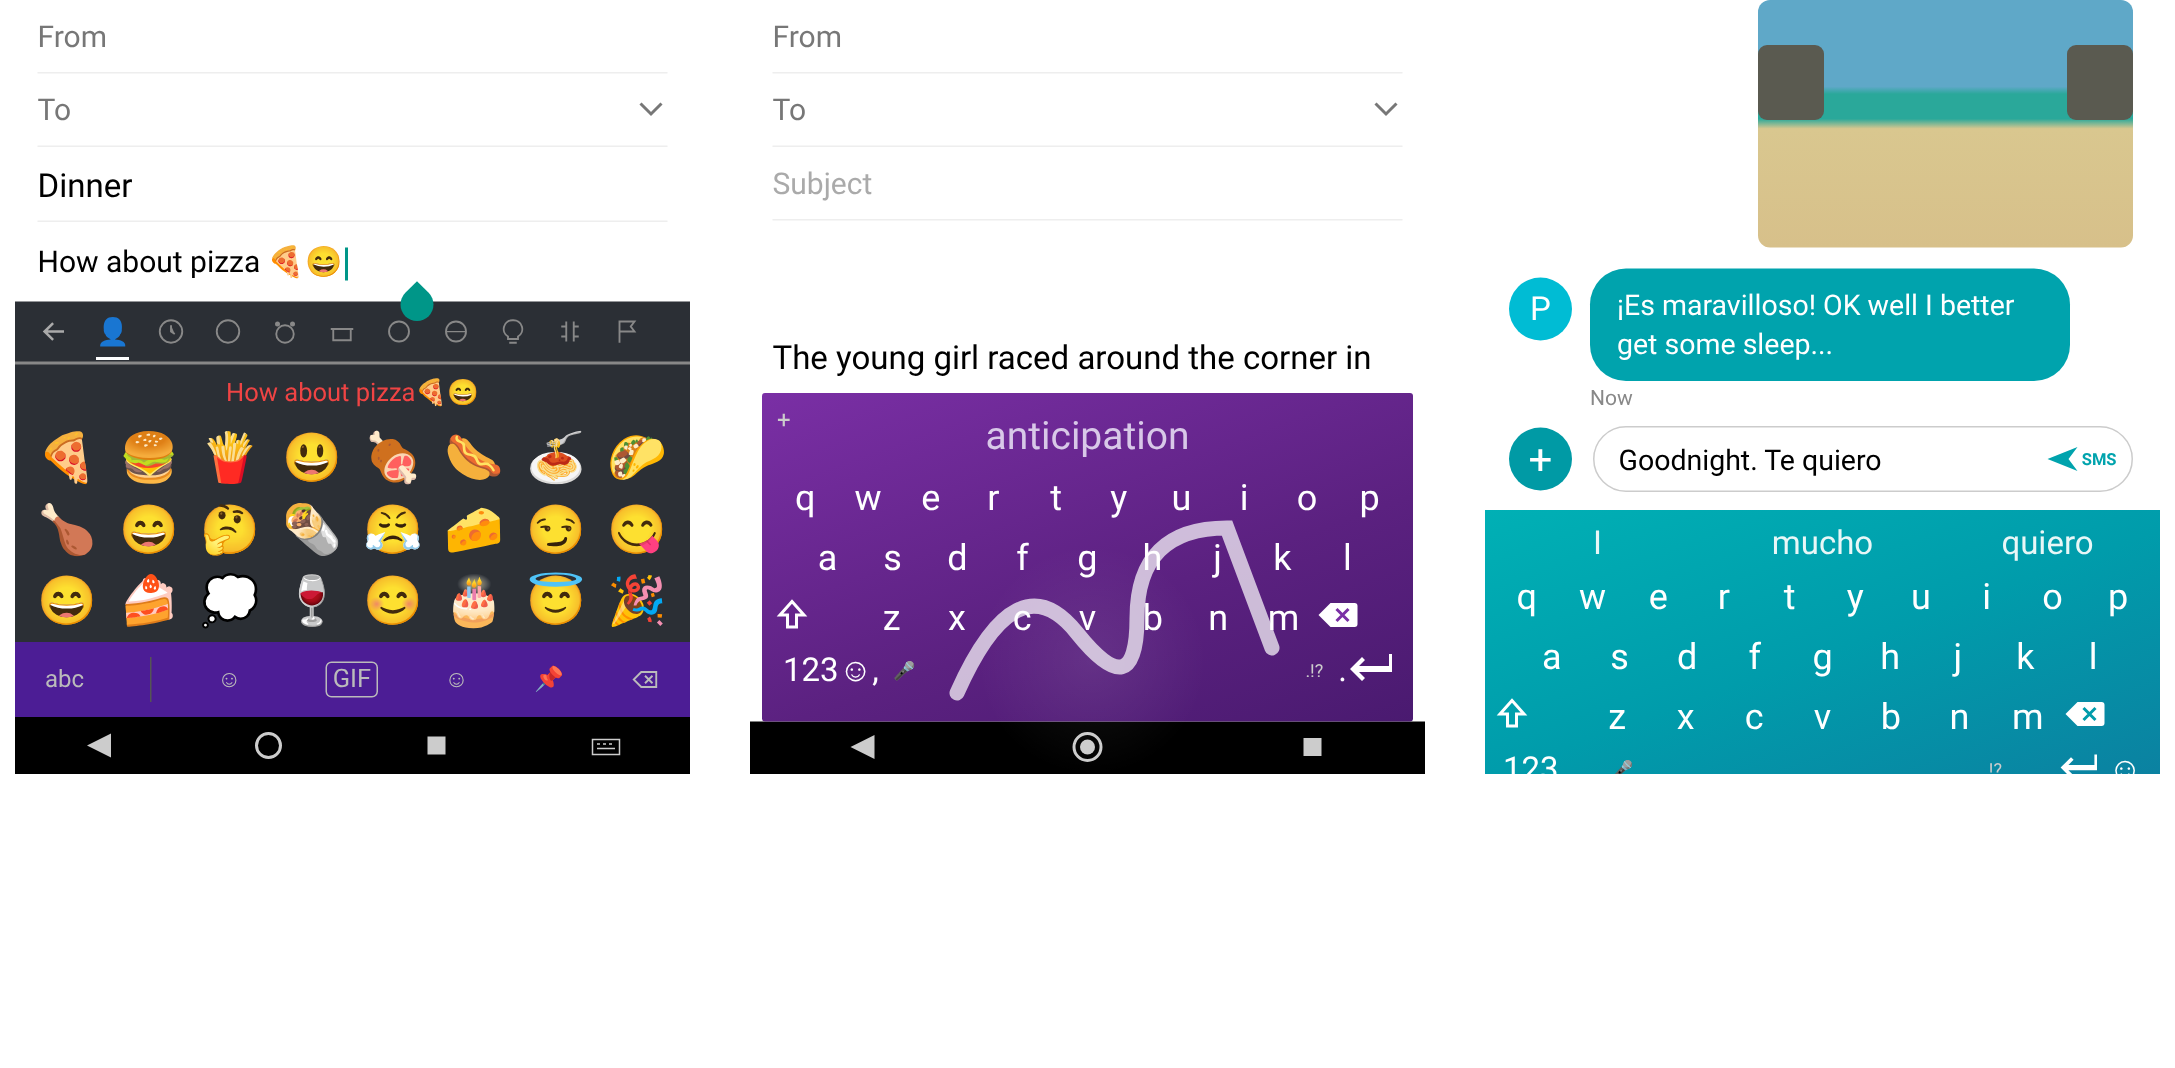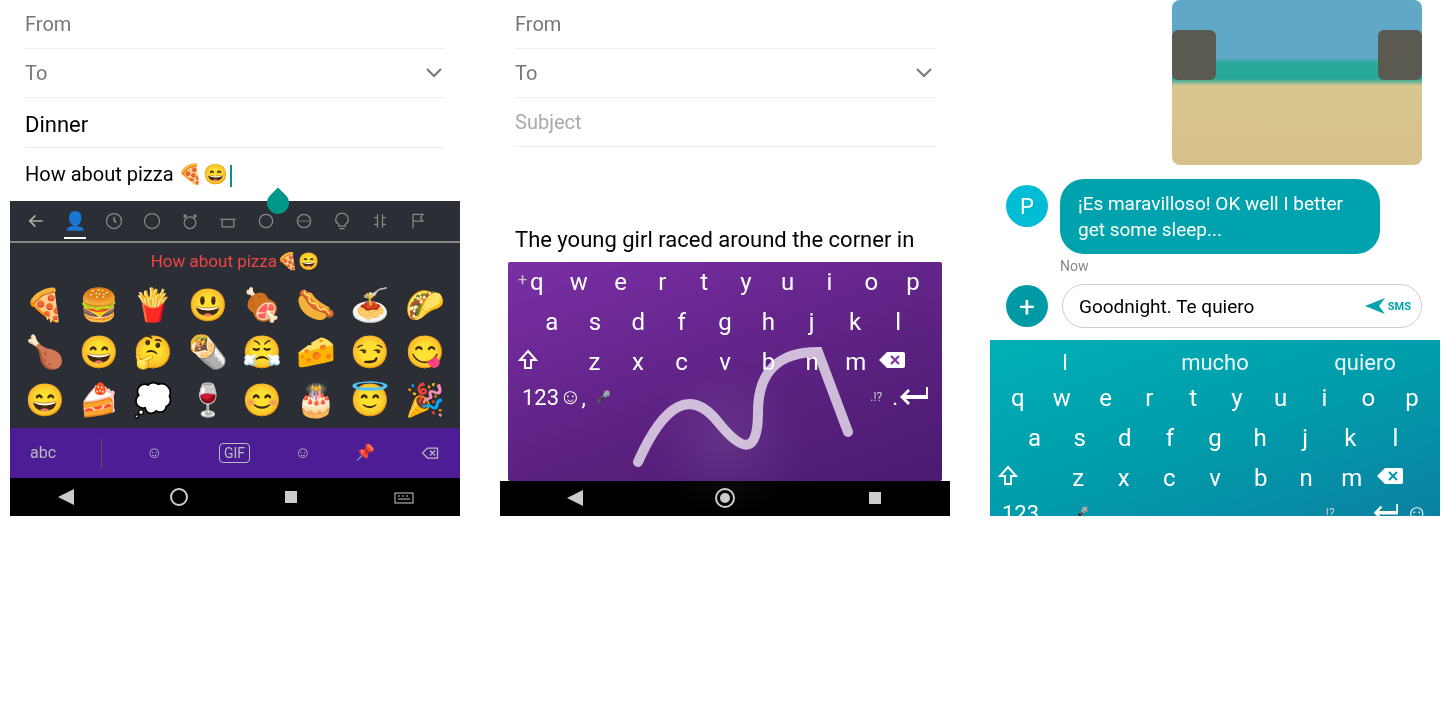--- a/index.html
+++ b/index.html
@@ -21,21 +21,21 @@
 
   .s1-kb { height: 350px; background: #2b2f35; color:#aaa; display:flex; flex-direction:column;}
   .s1-kb-top { height:42px; display:flex; align-items:center; gap:18px; padding:0 16px; border-bottom:2px solid #888; border-bottom-width:2px; font-size:18px;}
   .s1-kb-top .active { color:#fff; border-bottom:2px solid #fff; padding-bottom:6px; margin-top:8px;}
   .kbicon { width:20px; height:20px; fill:#888; color:#888; }
   .s1-kb-hint { text-align:center; color:#ef4444; font-size:17px; padding:8px 0 6px 0;}
   .s1-emoji-grid { flex:1; display:grid; grid-template-columns:repeat(8,1fr); grid-template-rows:repeat(3,1fr); padding:4px 8px; font-size:32px; }
   .s1-emoji-grid span { display:flex; align-items:center; justify-content:center;}
   .s1-kb-bottom { height:50px; display:flex; align-items:center; justify-content:space-between; padding:0 20px; color:#bbb; font-size:16px; background:#4c1d95;}
   .s1-kb-bottom .sep { width:1px; height:30px; background:#555;}
-  .gificon { border:1.5px solid #bbb; border-radius:4px; font-size:14px; padding:1px 4px;margin-left:12px;}
+  .gificon { border:1.5px solid #bbb; border-radius:4px; font-size:17px; padding:1px 4px;margin-left:12px;}
 
   
   .s2-top { flex:1; padding: 0 15px; color:#777; font-size:20px;}
   .s2-field { padding:12px 0; border-bottom:1px solid #eee; display:flex; justify-content:space-between; align-items:center;}
   .s2-body { padding: 80px 0 10px 0; font-size:22px; color:#000;}
 
   .s2-kb { margin:0 8px; height:300px; background:linear-gradient(160deg,#7a2fa5 0%, #5b2180 60%, #4a1a70 100%); border-radius:2px; color:#fff; display:flex; flex-direction:column; position:relative;}
   .s2-kb::before{content:""; position:absolute; top:40%; left:30%; width:180px; height:180px; background:radial-gradient(circle,rgba(255,255,255,.08) 0%,transparent 60%); pointer-events:none;}
   .s2-plus { position:absolute; top:8px; left:10px; color:#ccc; font-size:16px;}
   .s2-sugg { text-align:center; font-size:26px; color:#d8c8e8; padding:14px 0 6px 0;}
@@ -213,20 +213,21 @@
         </svg>
     </div>
     <div class="s2-field" style="color:#aaa;">
         <span>Subject</span>
       </div>
     <div class="s2-body">The young girl raced around the corner in</div>
   </div>
 
   <div class="s2-kb">
     <span class="s2-plus">+</span>
+    <div class="s2-sugg">anticipation</div>
     <svg class="swipe" width="260" height="160">
       <path d="M20 130 Q 60 40 100 90 Q 140 140 140 80 Q 140 20 200 20 L 230 100" stroke="rgba(255,255,255,.7)" stroke-width="10" fill="none" stroke-linecap="round"></path>
     </svg>
     <div class="s2-row">
       <span class="s2-key">q</span>
       <span class="s2-key">w</span>
       <span class="s2-key">e</span>
       <span class="s2-key">r</span>
       <span class="s2-key">t</span>
       <span class="s2-key">y</span>

